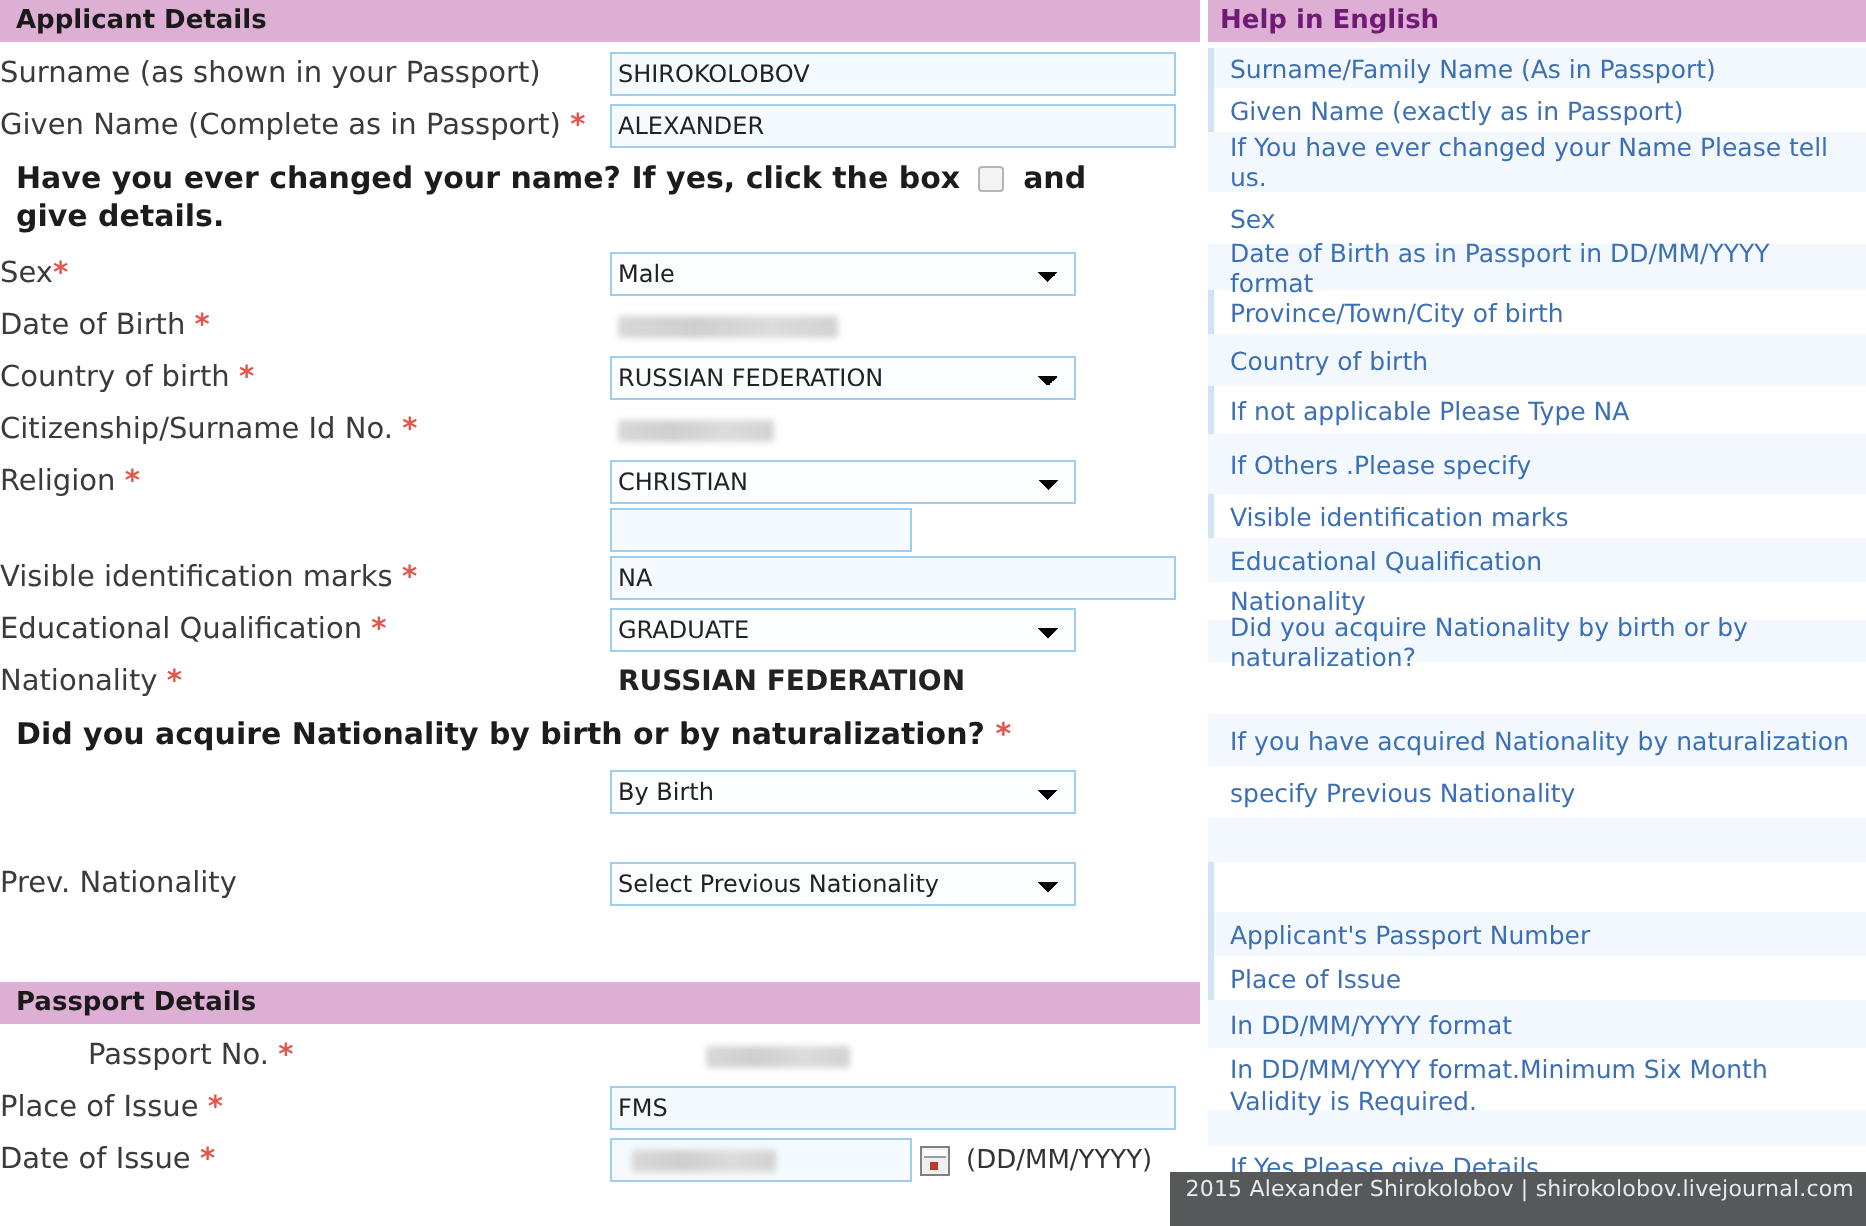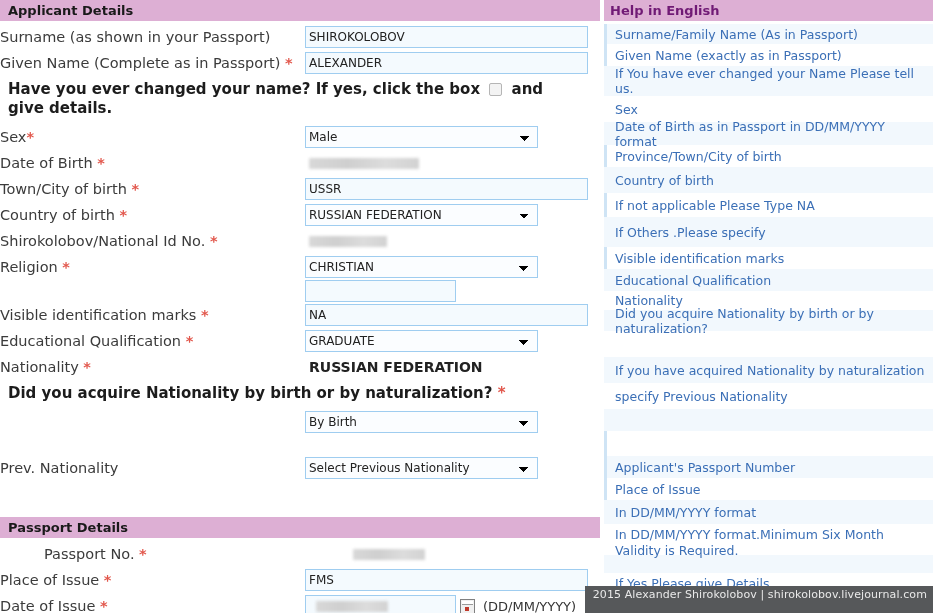--- a/index.html
+++ b/index.html
@@ -218,45 +218,36 @@
     <div class="row">
       <div class="lbl">
         <span>Date of Birth</span>
         <span class="req">*</span>
       </div>
       <div class="fld">
         <span class="redacted dob"></span>
       </div>
     </div>
 
-    <div class="row">
-      <div class="lbl">
-        <span>Town/City of birth</span>
-        <span class="req">*</span>
-      </div>
-      <div class="fld">
-        <input class="txt wide" type="text" value="USSR" style="">
-      </div>
-    </div>
 
     <div class="row">
       <div class="lbl">
         <span>Country of birth</span>
         <span class="req">*</span>
       </div>
       <div class="fld">
         <select class="sel">
           <option>RUSSIAN FEDERATION</option>
         </select>
       </div>
     </div>
 
     <div class="row">
       <div class="lbl">
-        <span>Shirokolobov/National Id No.</span>
+        <span>Citizenship/Surname Id No.</span>
         <span class="req">*</span>
       </div>
       <div class="fld">
         <span class="redacted nid"></span>
       </div>
     </div>
 
     <div class="row">
       <div class="lbl">
         <span>Religion</span>

